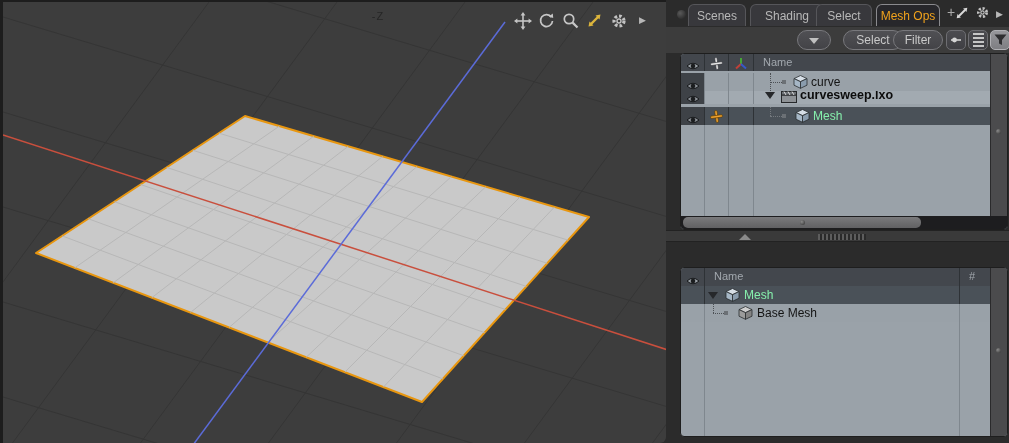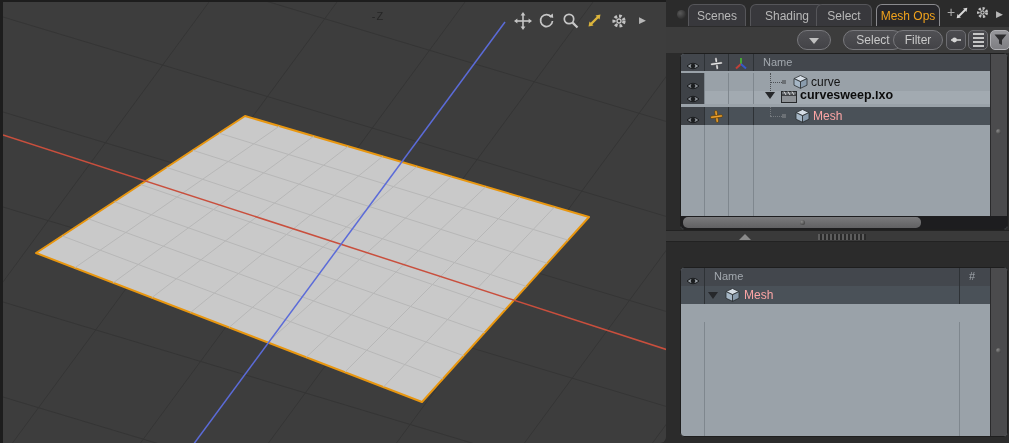--- a/index.html
+++ b/index.html
@@ -44,21 +44,21 @@
     box-sizing:border-box;overflow:hidden;}
   .lrow{position:absolute;left:0;width:100%;height:18px;}
   .lheader{background:#43474d;}
   .cell-dark{position:absolute;top:0;height:100%;background:#3e4247;}
   .colsep{position:absolute;top:0;width:1px;height:100%;background:#7f878e;}
   .colsep.dark{background:#2e3236;}
   .rowlight1{background:#a2aab1;} .rowlight2{background:#99a1a8;}
   .rowsel{background:#4a5158;}
   .lbl{position:absolute;top:2px;font-size:12px;color:#141414;white-space:nowrap;}
   .lbl.bold{font-weight:bold;color:#0c0c0c;font-size:12.5px;}
-  .lbl.orange{color:#fca5a5;}
+  .lbl.orange{color:#86efac;}
   .hdrlbl{position:absolute;top:2px;font-size:11px;color:#a2a8ae;text-align:right;}
   .disc{position:absolute;width:0;height:0;border:5px solid transparent;border-top:7px solid #26282b;}
   .conn-v{position:absolute;width:1px;border-left:1px dotted #4c5054;}
   .conn-h{position:absolute;height:1px;border-top:1px dotted #4c5054;}
   .conn-sq{position:absolute;width:4px;height:4px;background:#6b7075;}
   .vscroll{position:absolute;top:0;right:0;width:16px;background:#4b4b4d;
     border-left:1px solid #2a2a2c;}
   .vscroll .dot,.hthumb .dot{position:absolute;width:5px;height:5px;border-radius:50%;
     background:radial-gradient(circle at 35% 35%,#8a8a8a,#2e2e2e);}
   .hscroll{position:absolute;left:0;bottom:0;height:13px;width:100%;background:#1d1d1f;}
@@ -374,20 +374,37 @@
               <g stroke="#2a2d30" stroke-width="0.8">
                 <polygon points="7.5,0.5 14,3.6 7.5,6.7 1,3.6" fill="#d6dee6"></polygon>
                 <polygon points="1,3.6 7.5,6.7 7.5,13.3 1,10.2" fill="#a6b7c6"></polygon>
                 <polygon points="14,3.6 7.5,6.7 7.5,13.3 14,10.2" fill="#8a9cad"></polygon>
               </g>
             </svg>
         </span>
         <span class="lbl orange" style="left:63px;">Mesh</span>
       </div>
 
+      <div class="lrow rowlight2" style="top:36px;">
+        <div class="colsep" style="left:23px;"></div>
+          <div class="colsep" style="left:278px;"></div>
+        <div class="conn-v" style="left:32px;top:0;height:9px;"></div>
+        <div class="conn-h" style="left:32px;top:9px;width:11px;"></div>
+        <div class="conn-sq" style="left:43px;top:7px;"></div>
+        <span style="position:absolute;left:57px;top:2px;">
+          <svg width="15" height="14" viewBox="0 0 15 14">
+              <g stroke="#2a2d30" stroke-width="0.8">
+                <polygon points="7.5,0.5 14,3.6 7.5,6.7 1,3.6" fill="#cdcdcd"></polygon>
+                <polygon points="1,3.6 7.5,6.7 7.5,13.3 1,10.2" fill="#9b9b9b"></polygon>
+                <polygon points="14,3.6 7.5,6.7 7.5,13.3 14,10.2" fill="#838383"></polygon>
+              </g>
+            </svg>
+        </span>
+        <span class="lbl" style="left:76px;">Base Mesh</span>
+      </div>
 
       <div class="colsep" style="left:23px;top:54px;height:114px;"></div>
       <div class="colsep" style="left:278px;top:54px;height:114px;"></div>
       <div class="vscroll" style="height:168px;">
           <span class="dot" style="left:5px;top:80px;"></span>
         </div>
     </div>
 
   </div>
 </div>

